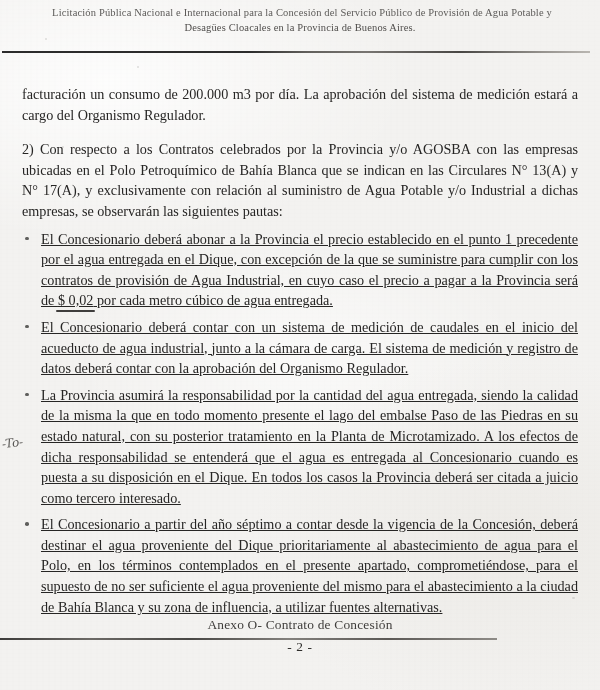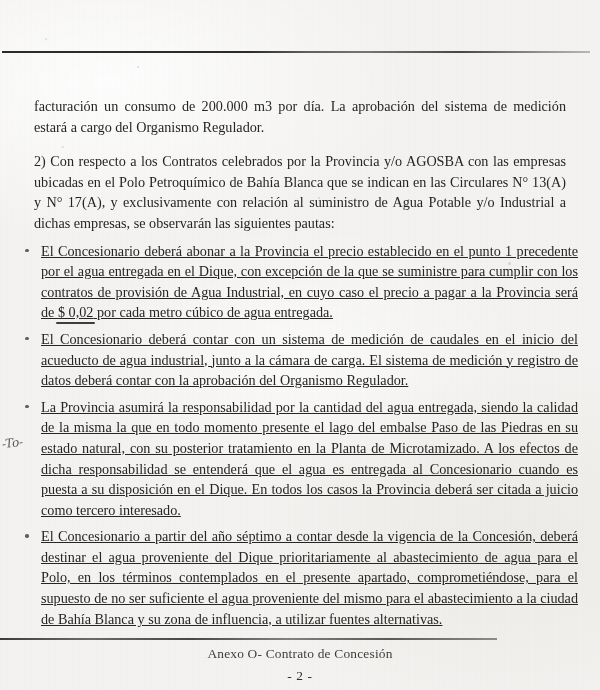--- a/index.html
+++ b/index.html
@@ -85,21 +85,21 @@
   #body-text {
     position: absolute;
     top: 84px;
     left: 22px;
     width: 556px;
     font-size: 14.2px;
     line-height: 20.6px;
   }
 
   p.para {
-    margin: 12px;
+    margin: 0;
     text-align: justify;
     text-justify: inter-word;
     color: #262524;
     font-family: Liberation Serif, serif;
   }
 
   .para.lead {
     margin-bottom: 14px;
   }
 
@@ -174,21 +174,21 @@
     width: 497px;
     height: 1.6px;
     background: linear-gradient(90deg,
         #1e1d1b 0%, #55524e 18%, #2a2926 38%,
         #6f6c68 58%, #413e3b 78%, #7d7a75 100%);
     opacity: 0.85;
   }
 
   #footer-block {
     position: absolute;
-    top: 645px;
+    top: 616px;
     left: 0;
     width: 600px;
     text-align: center;
   }
 
   #footer-title {
     font-size: 13.4px;
     line-height: 18px;
     color: #3f3d3b;
     letter-spacing: 0.2px;
@@ -217,20 +217,24 @@
 
   <div id="grain"></div>
 
   <div class="speck" style="left:62px;  top:146px; width:2px;  height:2px;"></div>
   <div class="speck" style="left:318px; top:197px; width:2px;  height:2px;"></div>
   <div class="speck" style="left:508px; top:262px; width:2.5px;height:2.5px;"></div>
   <div class="speck" style="left:137px; top:66px;  width:2px;  height:2px;"></div>
   <div class="speck" style="left:572px; top:597px; width:3px;  height:2px;"></div>
   <div class="speck" style="left:45px;  top:38px;  width:2px;  height:2px;"></div>
 
+  <div id="header-block">
+    <div class="hdr-line hdr-line-1">Licitación Pública Nacional e Internacional para la Concesión del Servicio Público de Provisión de Agua Potable y</div>
+    <div class="hdr-line hdr-line-2">Desagües Cloacales en la Provincia de Buenos Aires.</div>
+  </div>
 
   <div id="header-rule"></div>
 
   <div id="body-text">
 
     <p class="para lead">facturación un consumo de 200.000 m3 por día. La aprobación del sistema de medición estará a cargo del Organismo Regulador.</p>
 
     <p class="para numbered">2) Con respecto a los Contratos celebrados por la Provincia y/o AGOSBA con las empresas ubicadas en el Polo Petroquímico de Bahía Blanca que se indican en las Circulares N° 13(A) y N° 17(A), y exclusivamente con relación al suministro de Agua Potable y/o Industrial a dichas empresas, se observarán las siguientes pautas:</p>
 
     <ul class="bullets">

